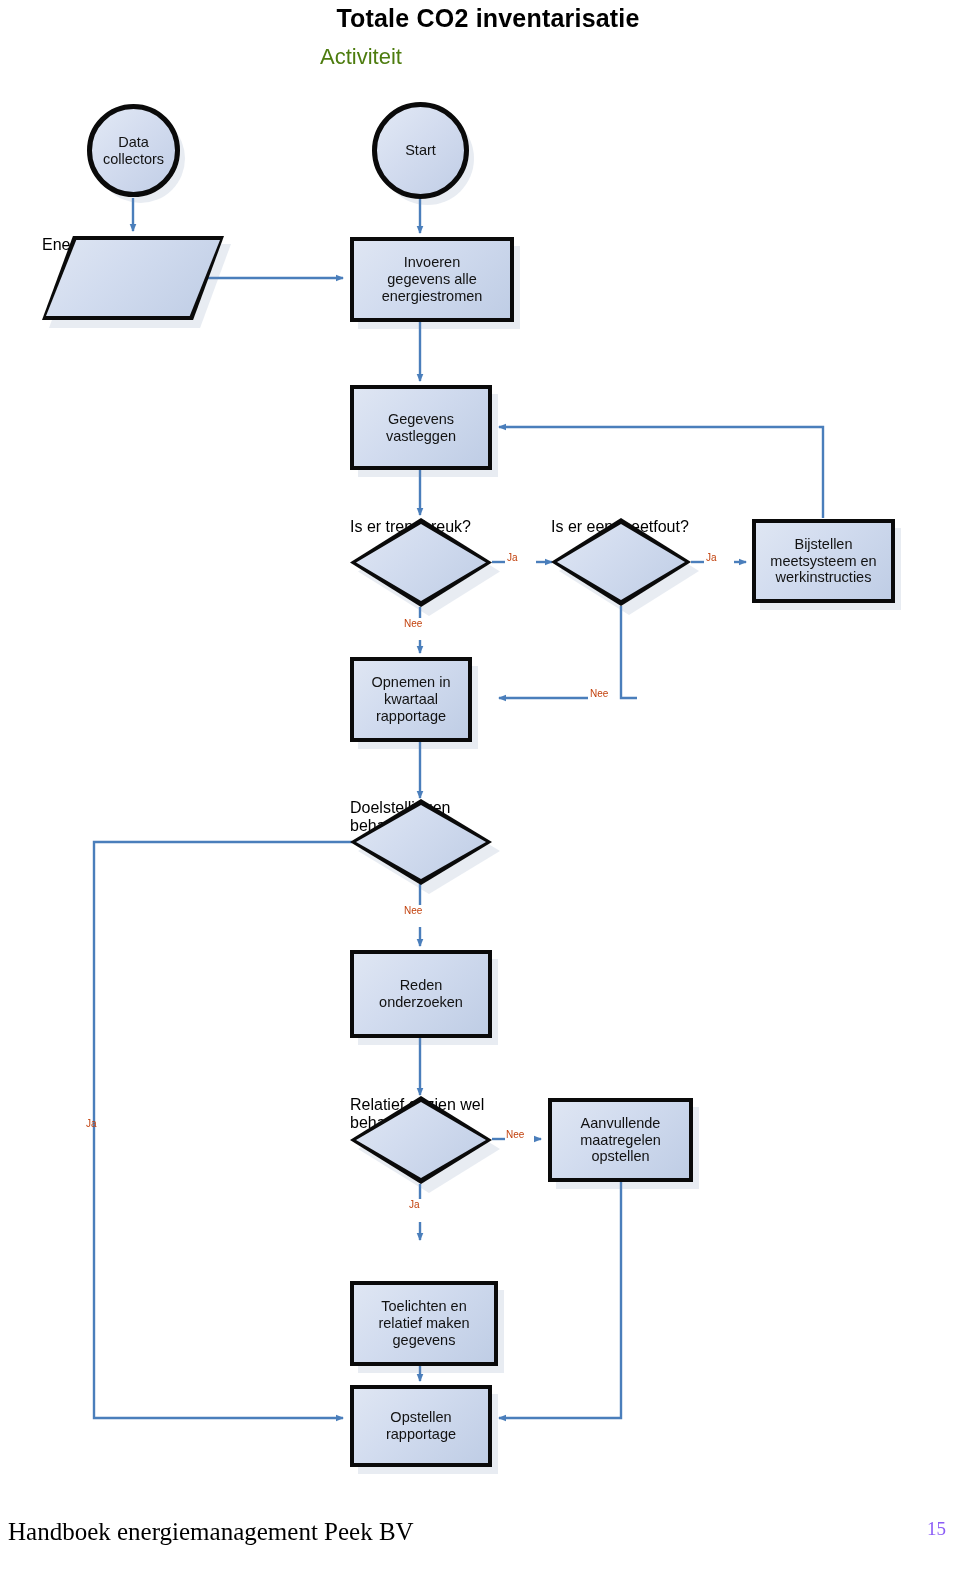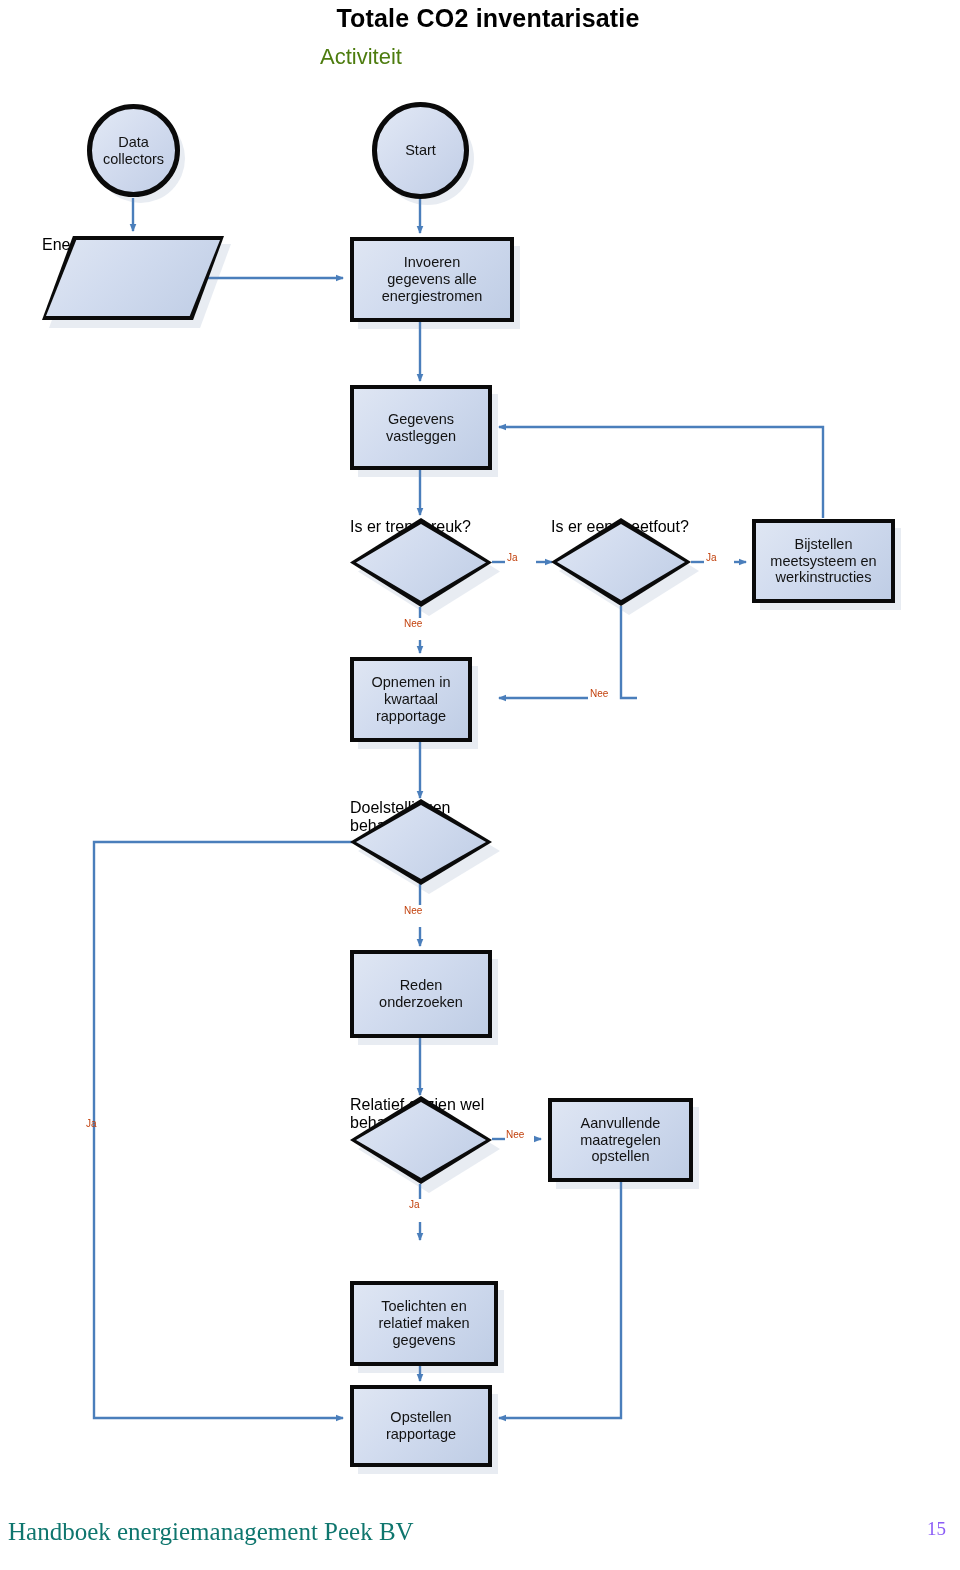--- a/index.html
+++ b/index.html
@@ -15,21 +15,21 @@
     padding-left:8px;
   }
   .subtitle{
     position:absolute;left:320px;top:44px;
     font-family:"Liberation Sans",sans-serif;font-size:22px;color:#4d7c0f;
   }
 
   
   .footer-left{
     position:absolute;left:8px;top:1518px;
-    font-family:"Liberation Serif",serif;font-size:25px;color:#0f766e;
+    font-family:"Liberation Serif",serif;font-size:25px;color:#000000;
   }
   .footer-right{
     position:absolute;right:14px;top:1518px;
     font-family:"Liberation Serif",serif;font-size:19px;color:#8b5cf6;
   }
 
   
   .node{position:absolute;box-sizing:border-box;}
   .node .lbl{
     position:absolute;left:0;top:0;width:100%;height:100%;

